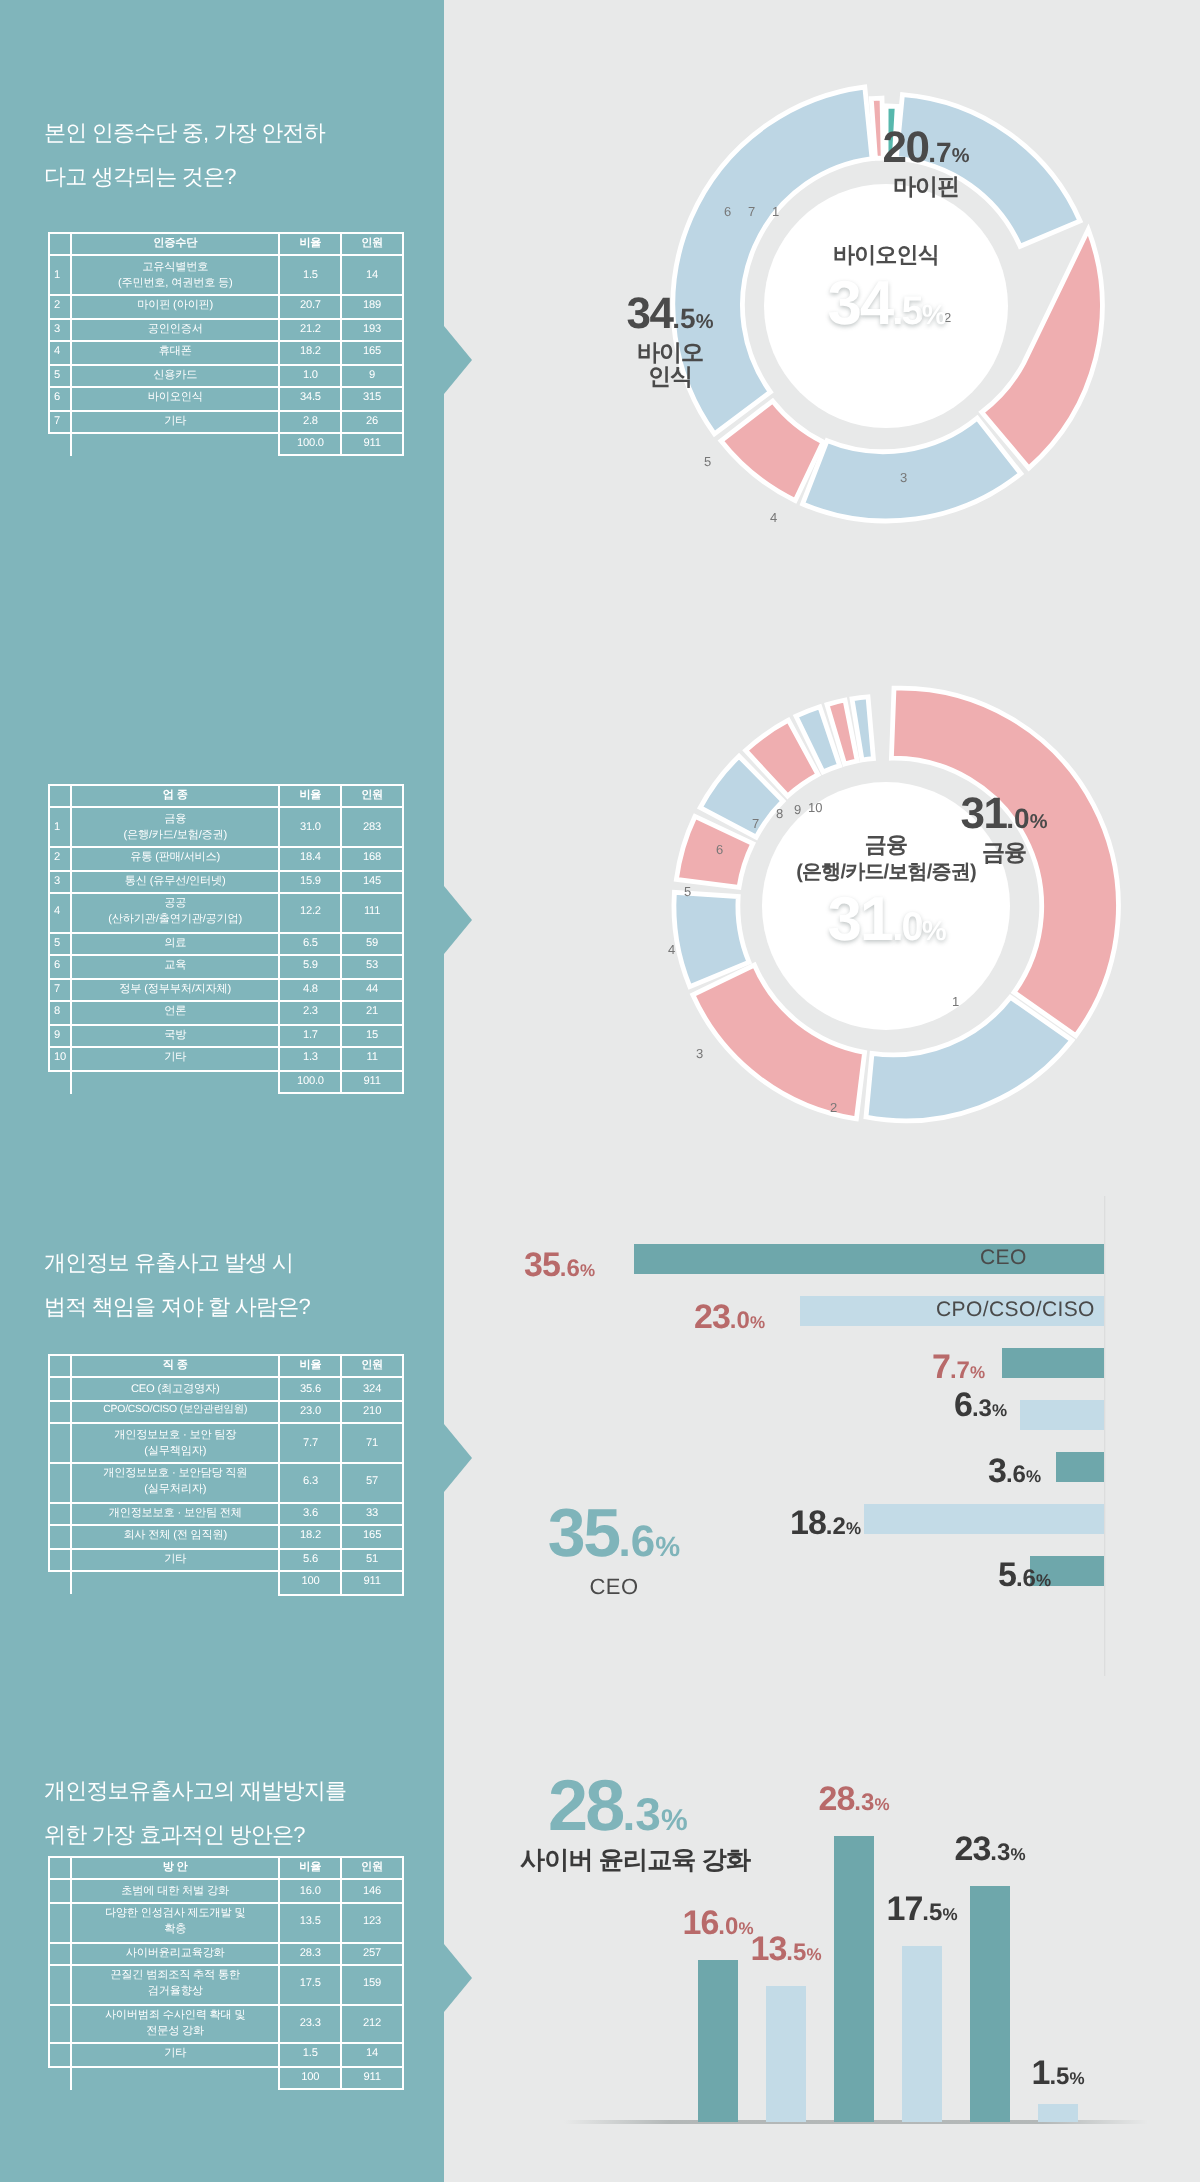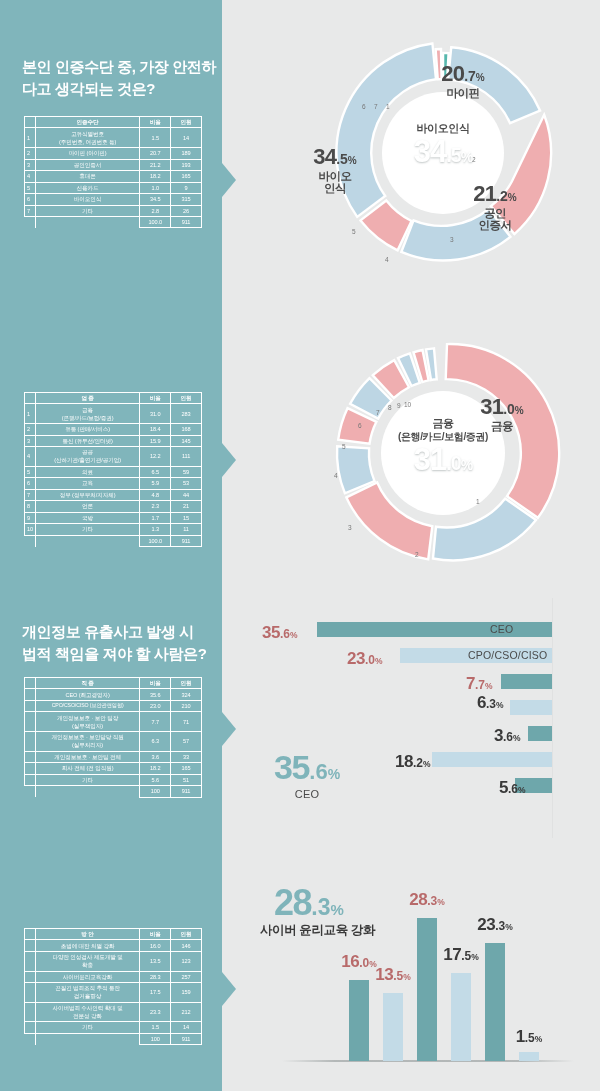--- a/index.html
+++ b/index.html
@@ -32,22 +32,22 @@
     left: 222px;
   }
 
   
   .section { position: absolute; left: 0; width: 600px; }
 
   .sec-title {
     position: absolute;
     left: 22px;
     color: #ffffff;
-    font-size: 15px;
-    font-weight: bold;
+    font-size: 11px;
+    font-weight: normal;
     line-height: 22px;
     letter-spacing: -0.4px;
     white-space: pre-line;
   }
 
   
   table.dt {
     position: absolute;
     left: 24px;
     border-collapse: collapse;
@@ -319,25 +319,20 @@
         <div class="hole-name">바이오인식</div>
         <div class="hole-val">
           <span>34</span><span class="frac">.5</span><span class="pc">%</span>
         </div>
       </div>
     </div>
 
     <div class="donut-callout" style="left:418px;top:62px;width:90px">
       <span class="big">20</span><span class="frac">.7</span><span class="pc">%</span>
       <span class="cname">마이핀</span>
-    </div>
-    <div class="donut-callout" style="left:455px;top:165px;width:80px;white-space:pre-line">
-      <span class="big">21</span><span class="frac">.2</span><span class="pc">%</span>
-      <span class="cname">공인
-인증서</span>
     </div>
     <div class="donut-callout" style="left:295px;top:128px;width:80px;white-space:pre-line">
       <span class="big">34</span><span class="frac">.5</span><span class="pc">%</span>
       <span class="cname">바이오
 인식</span>
     </div>
   </div>
 
   <div class="section" style="top:300px;height:290px">
 
@@ -576,20 +571,22 @@
       <span class="big">5</span><span class="frac">.6</span><span class="pc">%</span>
     </div>
 
     <div class="hl-num" style="left:247px;top:160px;width:120px">
       <span class="big">35</span><span class="frac">.6</span><span class="pc">%</span>
     </div>
     <div class="hl-caption" style="left:237px;top:198px">CEO</div>
   </div>
 
   <div class="section" style="top:880px;height:211px">
+    <div class="sec-title" style="top:5px">개인정보유출사고의 재발방지를
+위한 가장 효과적인 방안은?</div>
 
     <table class="dt" style="top:48px">
       <tbody>
           <tr>
         <th class="cno"></th>
         <th class="cname">방 안</th>
         <th class="cpct">비율</th>
         <th class="ccnt">인원</th>
       </tr>
       <tr>

